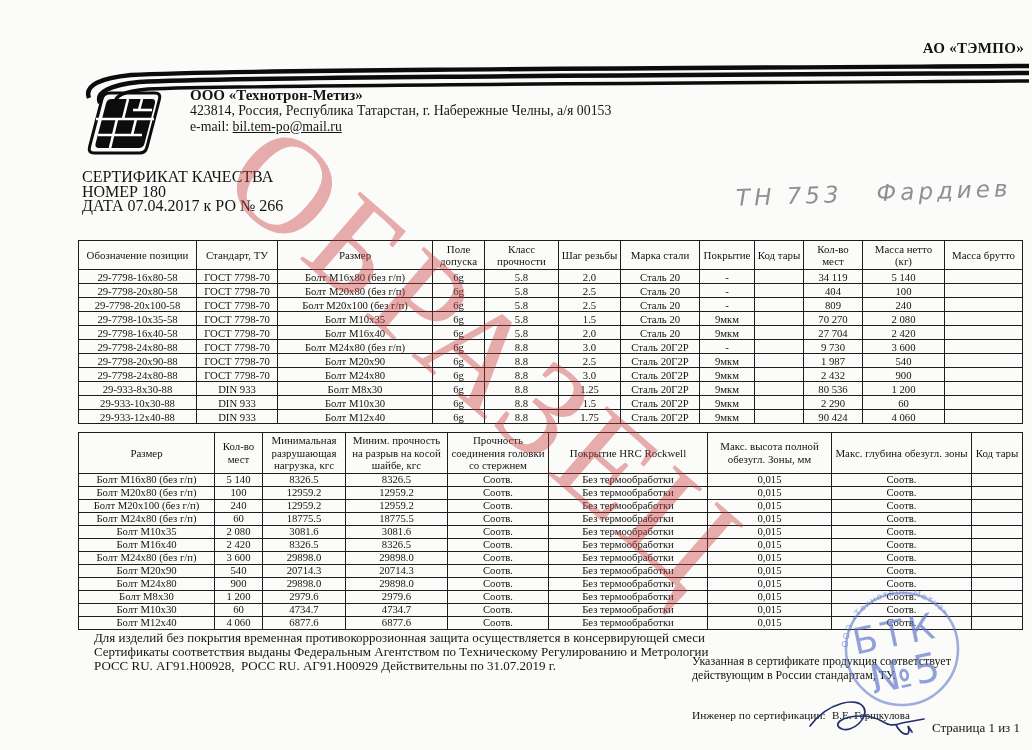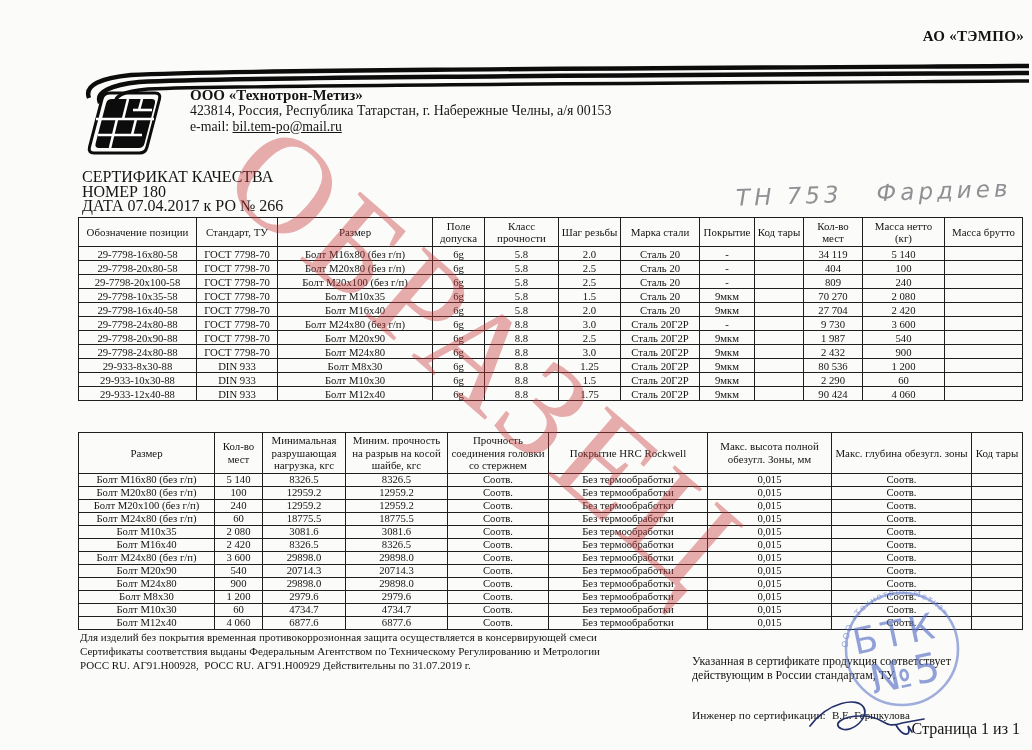--- a/index.html
+++ b/index.html
@@ -4,21 +4,21 @@
 <style>
   html,body{margin:0;padding:0;}
   body{
     width:1032px;height:750px;position:relative;overflow:hidden;
     background:#fbfbf9;color:#141414;
     font-family:"Liberation Serif","DejaVu Serif",serif;
   }
   .abs{position:absolute;}
 
   
-  .org-name{top:28px;right:8px;font-weight:bold;font-size:15px;letter-spacing:.3px;}
+  .org-name{top:40px;right:8px;font-weight:bold;font-size:15px;letter-spacing:.3px;}
   .swoosh{left:76px;top:56px;}
   .logo{left:84px;top:88px;}
   .company{left:190px;top:88px;font-size:13.8px;line-height:15.4px;}
   .company .c-name{font-weight:bold;font-size:15px;}
   .company .email u{text-decoration:underline;}
   .cert{left:82px;top:170px;font-size:16px;line-height:14.6px;}
   .hand{left:736px;top:180px;font-size:23px;color:#8f9094;
         font-family:"DejaVu Sans",sans-serif;font-style:italic;
         letter-spacing:4px;transform:rotate(-2deg);white-space:pre;}
 
@@ -26,35 +26,35 @@
   .watermark{
     left:300px;top:92px;font-size:138px;letter-spacing:6px;white-space:nowrap;
     color:rgba(201,55,55,0.40);transform:rotate(41deg);transform-origin:0 0;
     font-family:"Liberation Serif",serif;z-index:5;pointer-events:none;
   }
 
   
   table{border-collapse:collapse;table-layout:fixed;background:transparent;}
   th,td{border:1px solid #1e1e1e;text-align:center;vertical-align:middle;
         padding:0 2px;overflow:hidden;}
-  .t1{left:78px;top:217px;width:944px;}
+  .t1{left:78px;top:240px;width:944px;}
   .t1 th{font-size:10.9px;line-height:12.2px;font-weight:normal;height:28px;}
   .t1 td{font-size:10.7px;line-height:12px;height:13px;}
   .t2{left:78px;top:432px;width:944px;}
   .t2 th{font-size:10.9px;line-height:12.6px;font-weight:normal;height:40px;}
   .t2 td{font-size:10.7px;line-height:11.8px;height:12px;}
 
   
-  .notes{left:80px;top:631px;width:612px;font-size:11px;line-height:13.8px;}
+  .notes{left:94px;top:631px;width:612px;font-size:13px;line-height:13.8px;}
   .notes div{white-space:pre;}
   .right-notes{left:692px;top:655px;width:334px;font-size:12px;line-height:13.6px;}
   .sig-label{left:692px;top:709px;font-size:11.4px;}
   .sig-name{left:832px;top:709px;font-size:11px;}
   .signature{left:806px;top:692px;z-index:7;}
-  .page-footer{top:720px;right:12px;font-size:16px;}
+  .page-footer{top:720px;right:12px;font-size:13px;}
 
   
   .stamp{left:827px;top:573px;z-index:6;opacity:.82;}
 </style>
 </head>
 <body>
 
 <div class="abs org-name">АО «ТЭМПО»</div>
 
 <svg class="abs swoosh" width="954" height="52" viewBox="0 0 954 52">

